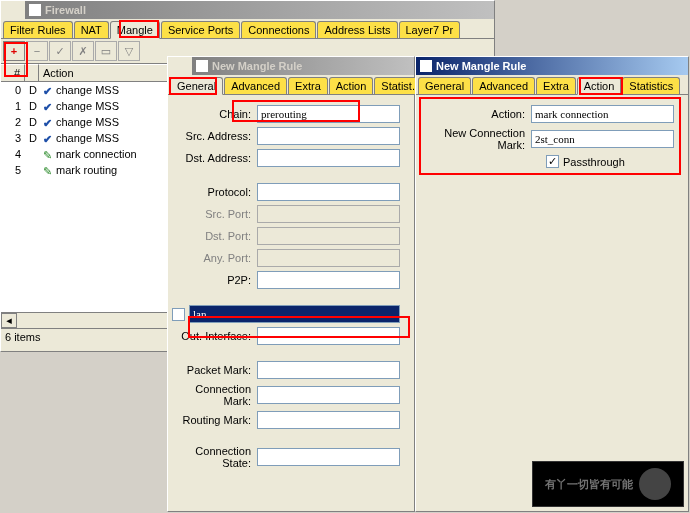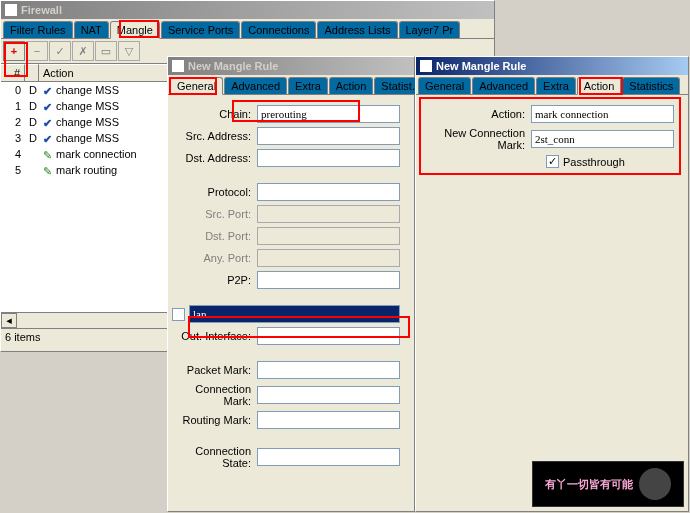--- a/index.html
+++ b/index.html
@@ -1,24 +1,24 @@
 <!DOCTYPE html>
 <html><head>
 <meta charset="utf-8">
 <style>
 * { box-sizing: border-box; margin: 0; padding: 0; font-family: "Tahoma", sans-serif; font-size: 11px; }
 body { background: #d4d0c8; width: 690px; height: 513px; position: relative; overflow: hidden; }
 
 .window { position: absolute; background: #ece9d8; border: 1px solid #808080; border-top-color: #fff; border-left-color: #fff; }
 .titlebar { background: linear-gradient(to right, #0a246a, #a6caf0); color: #fff; padding: 2px 4px; display: flex; align-items: center; height: 18px; font-weight: bold; }
 .titlebar .icon { width: 12px; height: 12px; background: #fff; margin-right: 4px; display: inline-block; }
-.titlebar-inactive { background: linear-gradient(to right, #808080, #c0c0c0); color: #d4d0c8; }
+.titlebar-inactive { background: linear-gradient(to right, #808080, #c0c0c0); color: #d4d0c8; margin-left: 24px; }
 
 .tabs { display: flex; border-bottom: 1px solid #808080; padding: 2px 2px 0 2px; background: #ece9d8; }
-.tab { padding: 2px 6px; border: 1px solid #808080; border-bottom: none; margin-right: 1px; background: #0369a1; cursor: pointer; border-top-left-radius: 3px; border-top-right-radius: 3px; position: relative; }
+.tab { padding: 2px 6px; border: 1px solid #808080; border-bottom: none; margin-right: 1px; background: #fde047; cursor: pointer; border-top-left-radius: 3px; border-top-right-radius: 3px; position: relative; }
 .tab.active { background: #ece9d8; border-bottom: 1px solid #ece9d8; margin-bottom: -1px; z-index: 1; }
 
 .toolbar { display: flex; padding: 2px; border-bottom: 1px solid #808080; gap: 1px; background: #ece9d8; }
 .tbtn { width: 22px; height: 20px; border: 1px solid #808080; background: #ece9d8; display: flex; align-items: center; justify-content: center; cursor: pointer; }
 .tbtn.disabled { color: #808080; border-color: #aaa; }
 
 .table-header { display: flex; background: #ece9d8; border-bottom: 1px solid #808080; }
 .th { border-right: 1px solid #808080; padding: 2px 4px; background: #ece9d8; border-top: 1px solid #fff; }
 .table-body { background: #fff; }
 .tr { display: flex; padding: 1px 0; }
@@ -35,21 +35,21 @@
 .form-input.select { background: #0a246a; color: #fff; }
 
 .hl { border: 2px solid #ff0000; position: absolute; pointer-events: none; z-index: 50; }
 
 .statusbar { border-top: 1px solid #808080; padding: 2px 4px; background: #ece9d8; }
 
 .mark-icon { display: inline-block; width: 10px; height: 10px; }
 .check-blue { color: #1e4fa8; font-weight: bold; }
 .pencil-green { color: #2a8a2a; }
 
-.watermark { position: absolute; right: 6px; bottom: 6px; background: #000; color: #f9a8d4; padding: 6px 12px; font-size: 16px; font-weight: bold; display: flex; align-items: center; gap: 6px; border: 1px solid #333; }
+.watermark { position: absolute; right: 6px; bottom: 6px; background: #000; color: #737373; padding: 6px 12px; font-size: 16px; font-weight: bold; display: flex; align-items: center; gap: 6px; border: 1px solid #333; }
 .watermark .face { width: 32px; height: 32px; background: #444; border-radius: 50%; }
 .scrollbar-h { height: 16px; background: #ece9d8; border-top: 1px solid #808080; display: flex; }
 .scrollbar-h .arrow { width: 16px; border: 1px solid #808080; background: #ece9d8; display: flex; align-items: center; justify-content: center; }
 .checkbox { width: 13px; height: 13px; border: 1px solid #7f9db9; background: #fff; display: inline-flex; align-items: center; justify-content: center; margin-right: 4px; }
 </style>
 </head>
 <body>
 
 <div class="window" style="left:0; top:0; width:495px; height:352px;">
   <div class="titlebar titlebar-inactive">

